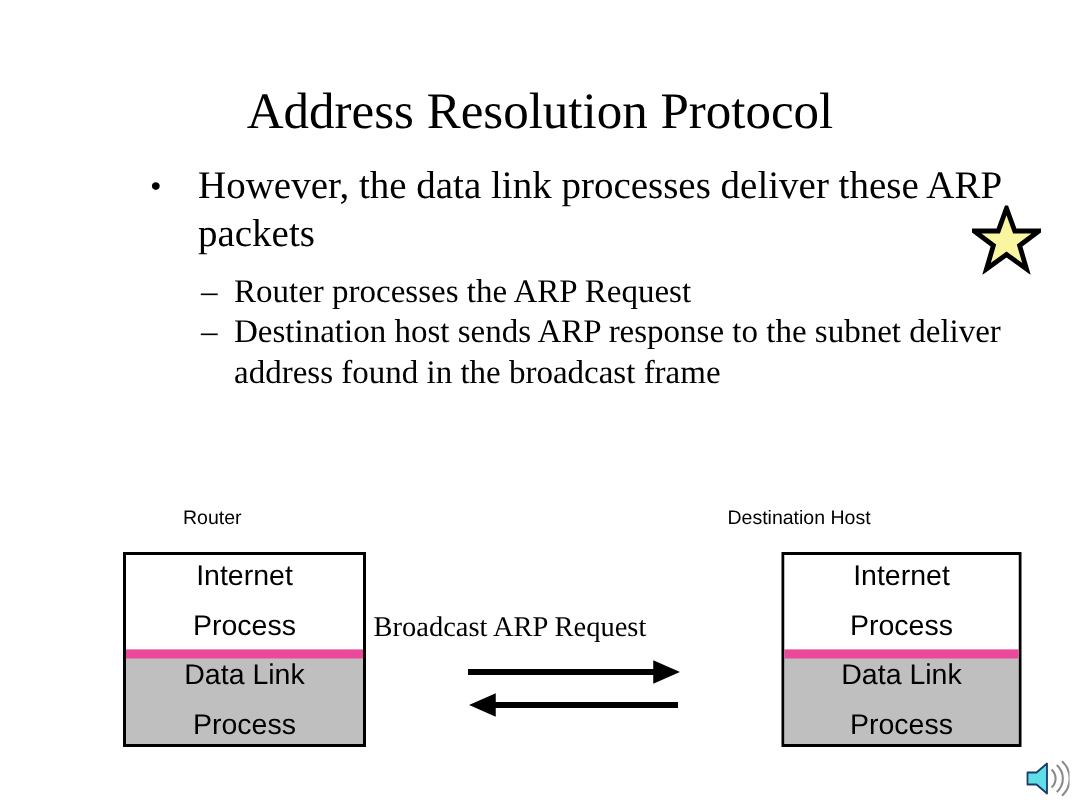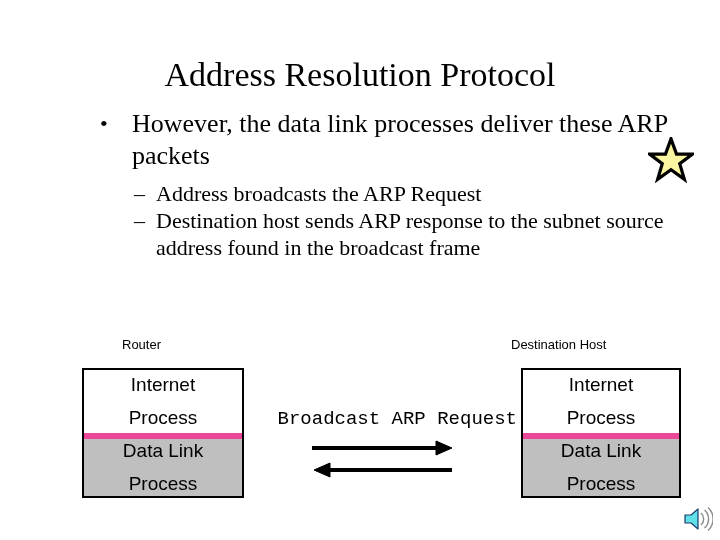--- a/index.html
+++ b/index.html
@@ -88,21 +88,21 @@
   
   .node-caption {
     position: absolute;
     font-family: "Liberation Sans", sans-serif;
     font-size: 13px;
     line-height: 22px;
     color: #000000;
     white-space: nowrap;
   }
   #caption-router  { left: 122px; top: 334px; }
-  #caption-dest    { left: 511px; top: 334px; }
+  #caption-dest    { left: 485px; top: 334px; }
 
   .stack-box {
     position: absolute;
     border: 2px solid #000000;
     box-sizing: border-box;
     background: #ffffff;
   }
   #box-router { left: 82px;  top: 368px; width: 162px; height: 130px; }
   #box-dest   { left: 521px; top: 368px; width: 160px; height: 130px; }
 
@@ -118,26 +118,26 @@
     line-height: 22px;
     color: #000000;
     white-space: nowrap;
     gap: 11px;
   }
   .layer-internet { background: #ffffff; }
   .layer-datalink { background: #bfbfbf; border-top: 6px solid #ec4899; }
 
   .flow-label {
     position: absolute;
-    font-family: Liberation Mono, monospace;
+    font-family: Liberation Serif, serif;
     font-size: 19px;
     line-height: 22px;
     color: #000000;
     white-space: nowrap;
-    text-align: right;
+    text-align: left;
   }
   #label-request  { left: 249px; top: 408px; width: 268px; }
   #label-response { left: 249px; top: 487px; width: 268px; }
 
   #arrows { position: absolute; left: 300px; top: 436px; width: 170px; height: 48px; }
 </style>
 </head>
 <body>
 
 <div id="slide">
@@ -147,25 +147,25 @@
   <div id="body-text">
 
     <div class="bullet-l1">
       <span class="marker">•</span>
       <span>However, the data link processes deliver these ARP packets</span>
     </div>
 
     <div class="sub-list">
       <div class="bullet-l2">
         <span class="marker">–</span>
-        <span>Address broadcasts the ARP Request</span>
+        <span>Router processes the ARP Request</span>
       </div>
       <div class="bullet-l2">
         <span class="marker">–</span>
-        <span>Destination host sends ARP response to the subnet source address found in the broadcast frame</span>
+        <span>Destination host sends ARP response to the subnet deliver address found in the broadcast frame</span>
       </div>
     </div>
 
   </div>
 
   <svg id="star-shape" viewBox="0 0 100 100">
     <polygon points="50,4 62,37 97,37 69,58 79,92 50,71 21,92 31,58 3,37 38,37" fill="#FAF5A0" stroke="#000000" stroke-width="7" stroke-linejoin="miter"></polygon>
   </svg>
 
   <div class="node-caption" id="caption-router">Router</div>

